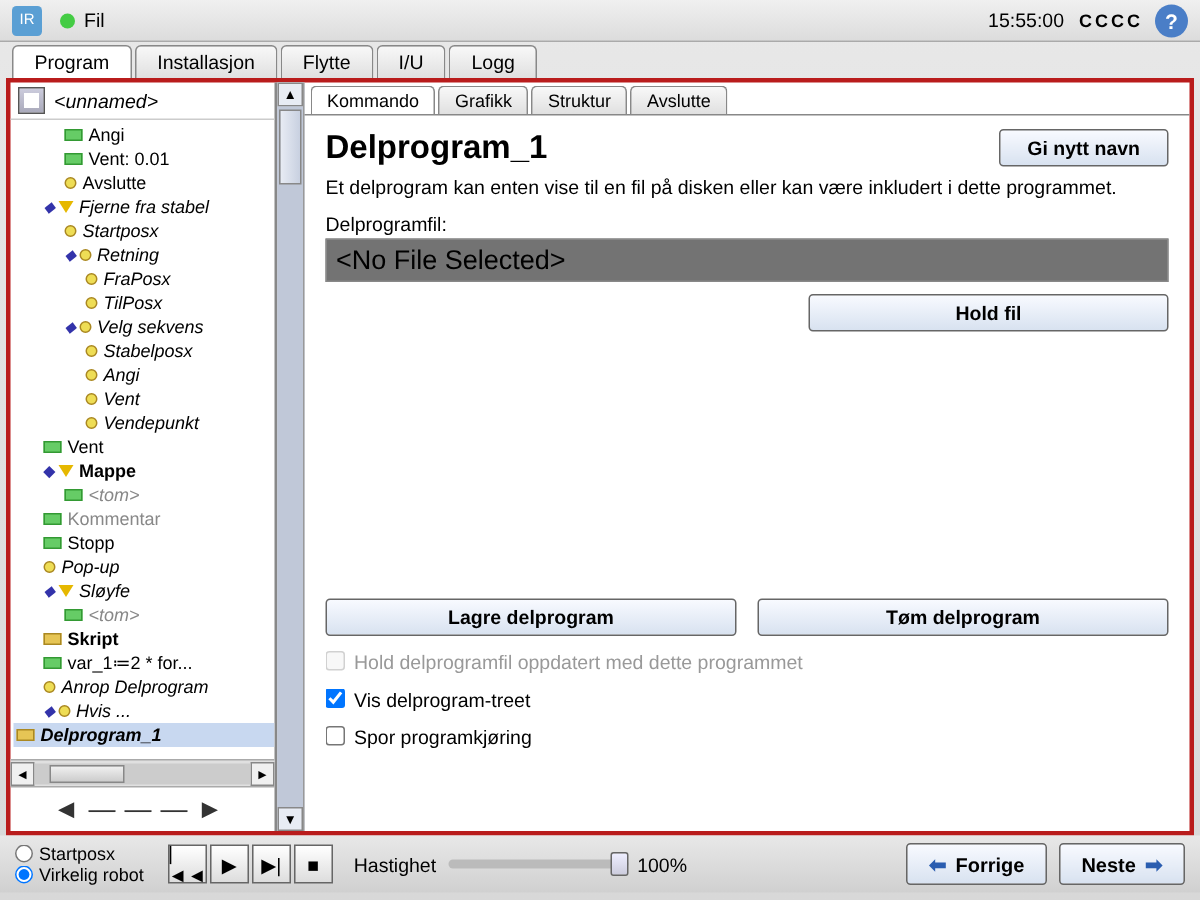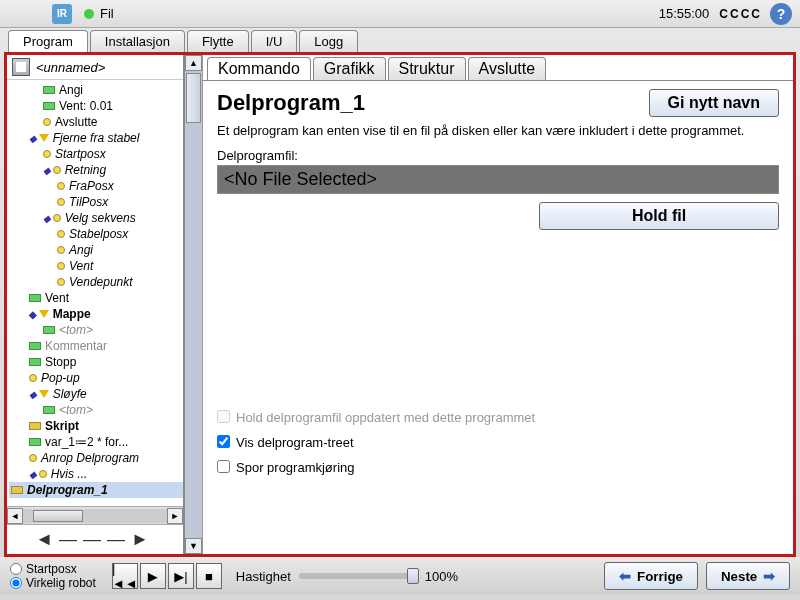--- a/index.html
+++ b/index.html
@@ -1,19 +1,19 @@
 <!DOCTYPE html>
 <html><head>
 <meta charset="utf-8">
 <style>
 * { box-sizing: border-box; margin: 0; padding: 0; font-family: sans-serif; }
 body { background: linear-gradient(#e8e8e8, #d8d8d8); width: 800px; height: 600px; overflow: hidden; font-size: 13px; }
 
 .topbar { height: 28px; display: flex; align-items: center; padding: 0 8px; background: linear-gradient(#f0f0f0, #dcdcdc); border-bottom: 1px solid #aaa; }
-.ur-logo { width: 20px; height: 20px; background: #5a9fd4; color: #fff; font-weight: bold; font-size: 10px; display: flex; align-items: center; justify-content: center; border-radius: 3px; margin-right: 6px; margin-left: 44px; }
+.ur-logo { width: 20px; height: 20px; background: #5a9fd4; color: #fff; font-weight: normal; font-size: 10px; display: flex; align-items: center; justify-content: center; border-radius: 3px; margin-right: 6px; }
 .status-dot { width: 10px; height: 10px; border-radius: 50%; background: #4c4; margin: 0 6px; }
 .topbar .spacer { flex: 1; }
 .clock { margin-right: 10px; }
 .cccc { font-weight: bold; letter-spacing: 2px; margin-right: 8px; font-size: 12px; }
 .help-icon { width: 22px; height: 22px; border-radius: 50%; background: #4a7ec7; color: #fff; display: flex; align-items: center; justify-content: center; font-weight: bold; font-size: 14px; }
 
 .main-tabs { display: flex; padding-left: 8px; margin-top: 2px; }
 .tab { padding: 3px 14px; border: 1px solid #888; border-bottom: none; border-radius: 4px 4px 0 0; background: linear-gradient(#f8f8f8, #e0e0e0); margin-right: 2px; cursor: pointer; }
 .tab.active { background: #fff; font-weight: normal; }
 
@@ -49,26 +49,26 @@
 .nav-arrows { height: 30px; display: flex; align-items: center; justify-content: center; border-top: 1px solid #aaa; font-size: 18px; letter-spacing: 6px; color: #333; }
 
 .right-panel { flex: 1; display: flex; position: relative; }
 .vscroll { width: 18px; background: #d0d8e8; border-right: 1px solid #999; display: flex; flex-direction: column; }
 .vs-btn { height: 16px; border: 1px solid #888; background: #e8ecf4; font-size: 9px; display: flex; align-items: center; justify-content: center; }
 .vs-track { flex: 1; background: #c0c8d8; position: relative; }
 .vs-thumb { position: absolute; top: 2px; left: 1px; right: 1px; height: 50px; background: linear-gradient(90deg,#e8ecf4,#c8d0e0); border: 1px solid #888; }
 
 .content { flex: 1; display: flex; flex-direction: column; }
 .sub-tabs { display: flex; padding-left: 4px; margin-top: 2px; }
-.sub-tabs .tab { font-size: 16px; padding: 2px 10px; }
+.sub-tabs .tab { font-size: 12px; padding: 2px 10px; }
 
 .content-inner { flex: 1; padding: 8px 14px; border-top: 1px solid #888; position: relative; }
 .title-row { display: flex; justify-content: space-between; align-items: center; }
 h2 { font-size: 22px; font-weight: bold; }
-.btn { padding: 4px 18px; border: 1px solid #666; border-radius: 3px; background: linear-gradient(#f8faff, #d8e2f0); cursor: pointer; font-weight: bold; font-size: 16px; }
+.btn { padding: 4px 18px; border: 1px solid #666; border-radius: 3px; background: linear-gradient(#f8faff, #d8e2f0); cursor: pointer; font-weight: bold; font-size: 13px; }
 .btn.wide { width: 240px; }
 .desc { margin: 6px 0 10px; font-size: 13px; }
 .lbl { font-size: 13px; margin-bottom: 2px; }
 .file-input { width: 100%; padding: 3px 6px; border: 1px solid #888; background: #737373; font-size: 18px; margin-bottom: 8px; }
 .right-align { text-align: right; }
 .two-btn-row { display: flex; gap: 14px; margin-top: 8px; }
 .two-btn-row .btn { flex: 1; }
 .chk-row { display: flex; align-items: flex-start; margin-top: 10px; font-size: 13px; }
 .chk-row input { margin-right: 6px; }
 .chk-row.disabled { color: #999; }
@@ -259,20 +259,24 @@
         </div>
         <p class="desc">Et delprogram kan enten vise til en fil på disken eller kan være inkludert i dette programmet.</p>
         <div class="lbl">Delprogramfil:</div>
         <input class="file-input" value="&lt;No File Selected&gt;" style="">
         <div class="right-align">
           <button class="btn wide">Hold fil</button>
         </div>
 
         <div class="mid-spacer" style="height:170px"></div>
 
+        <div class="two-btn-row">
+          <button class="btn">Lagre delprogram</button>
+          <button class="btn">Tøm delprogram</button>
+        </div>
         <label class="chk-row disabled">
           <input type="checkbox" disabled="" style=""> 
             <span>Hold delprogramfil oppdatert med dette programmet</span>
         </label>
         <label class="chk-row">
           <input type="checkbox" id="chk-show" checked="" style=""> 
             <span>Vis delprogram-treet</span>
         </label>
         <label class="chk-row">
           <input type="checkbox" style=""> 

